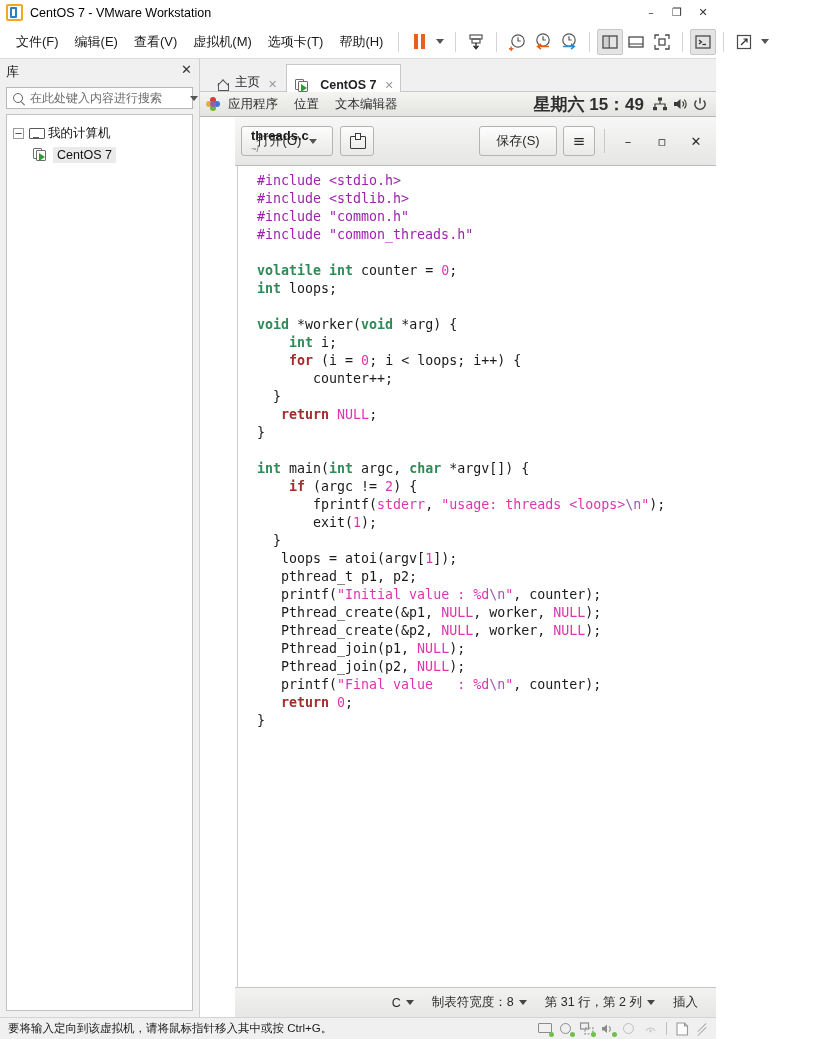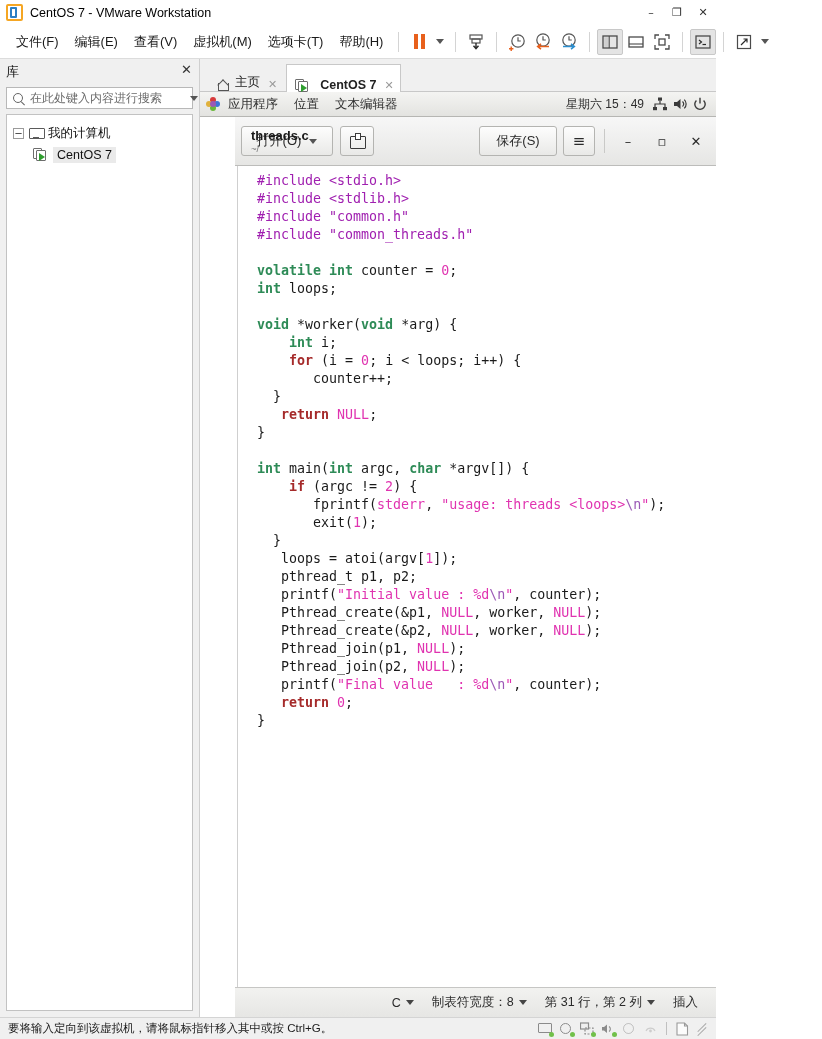--- a/index.html
+++ b/index.html
@@ -229,21 +229,21 @@
   
   #gnome-panel {
     height: 25px; min-height: 25px;
     background: linear-gradient(#f4f4f2, #e3e3e0);
     border-bottom: 1px solid #b6b6b3;
     display: flex; align-items: center;
     padding: 0 6px; font-size: 12.5px; color: #2e2e2e;
   }
   .gp-item { padding: 0 8px; white-space: nowrap; }
   #gnome-spacer { flex: 1; }
-  #gnome-clock { font-size: 12px; color: #2e2e2e; white-space: nowrap; padding-right:6px;}
+  #gnome-clock { font-size: 17px; color: #2e2e2e; white-space: nowrap; padding-right:6px;font-weight:bold;}
   .gp-icon { width: 20px; height: 20px; display:flex; align-items:center; justify-content:center; flex:none;}
   .app-flower { width: 14px; height: 14px; position: relative; flex: none; }
   .app-flower i {
     position: absolute; width: 6px; height: 6px; border-radius: 50%;
   }
 
   
   #gedit { flex: 1; display: flex; flex-direction: column; min-height: 0; background: #fff; padding-left: 35px; }
   #gedit-header {
     height: 49px; min-height: 49px;

